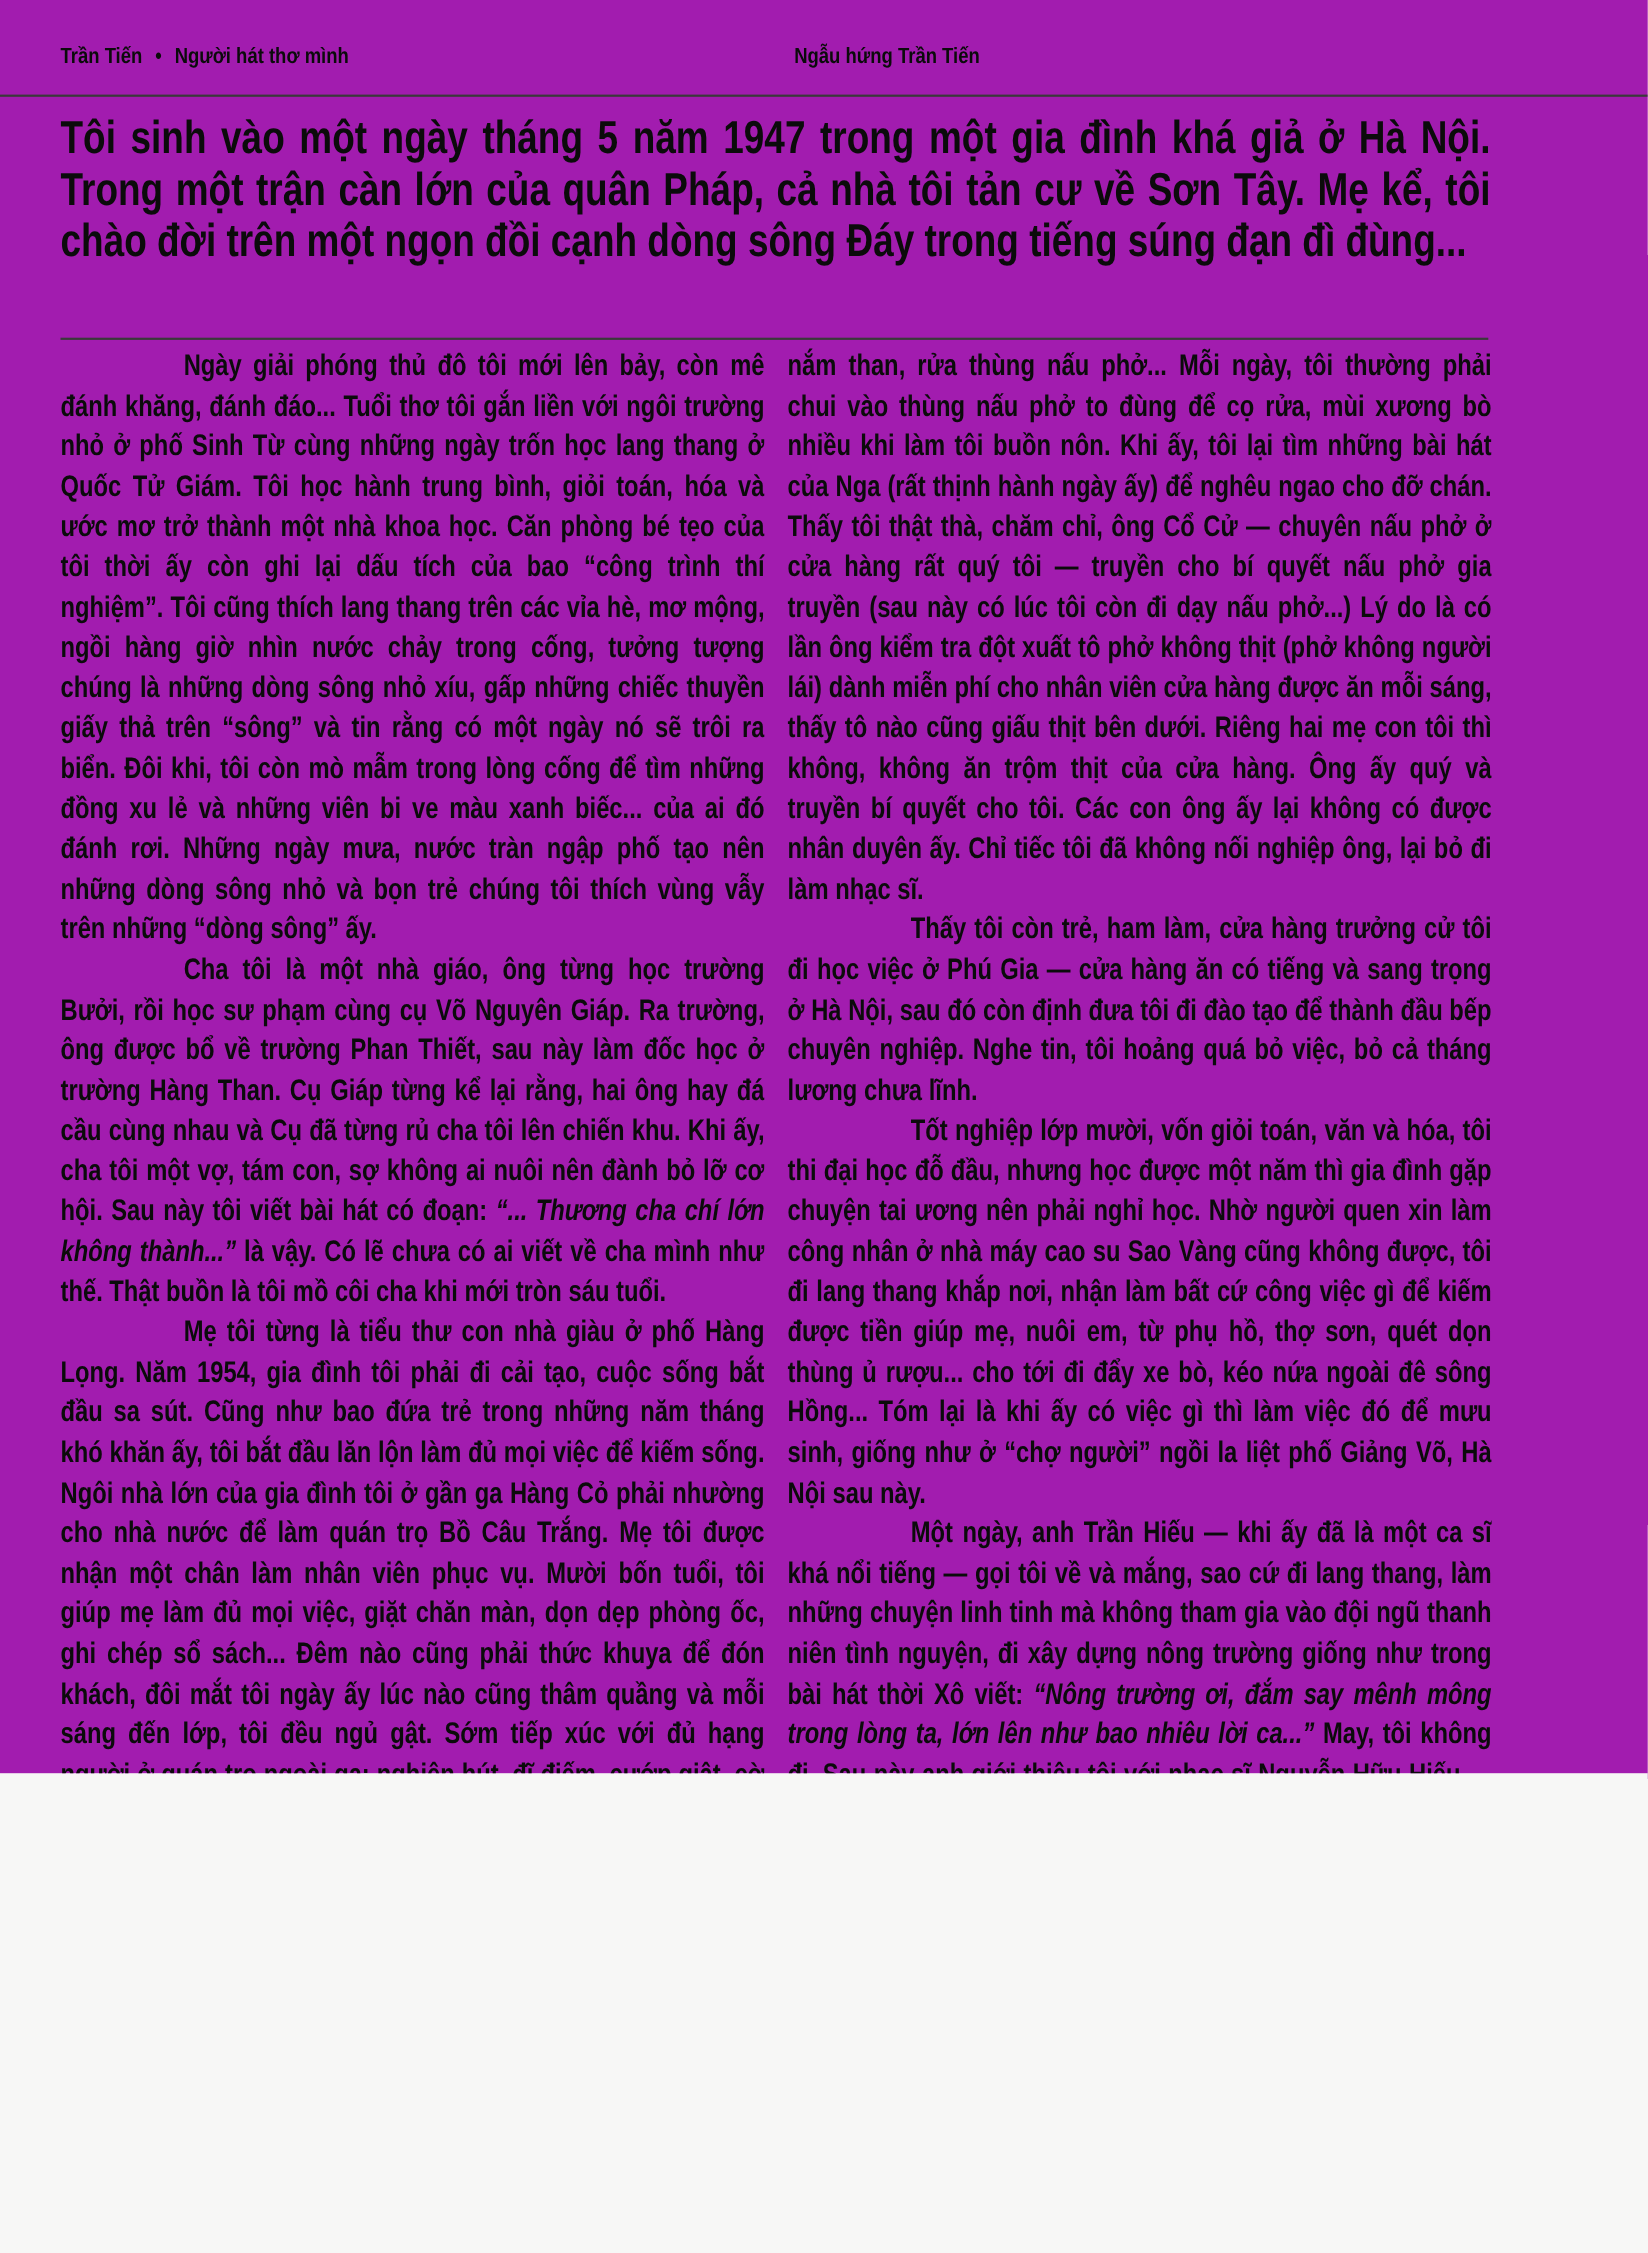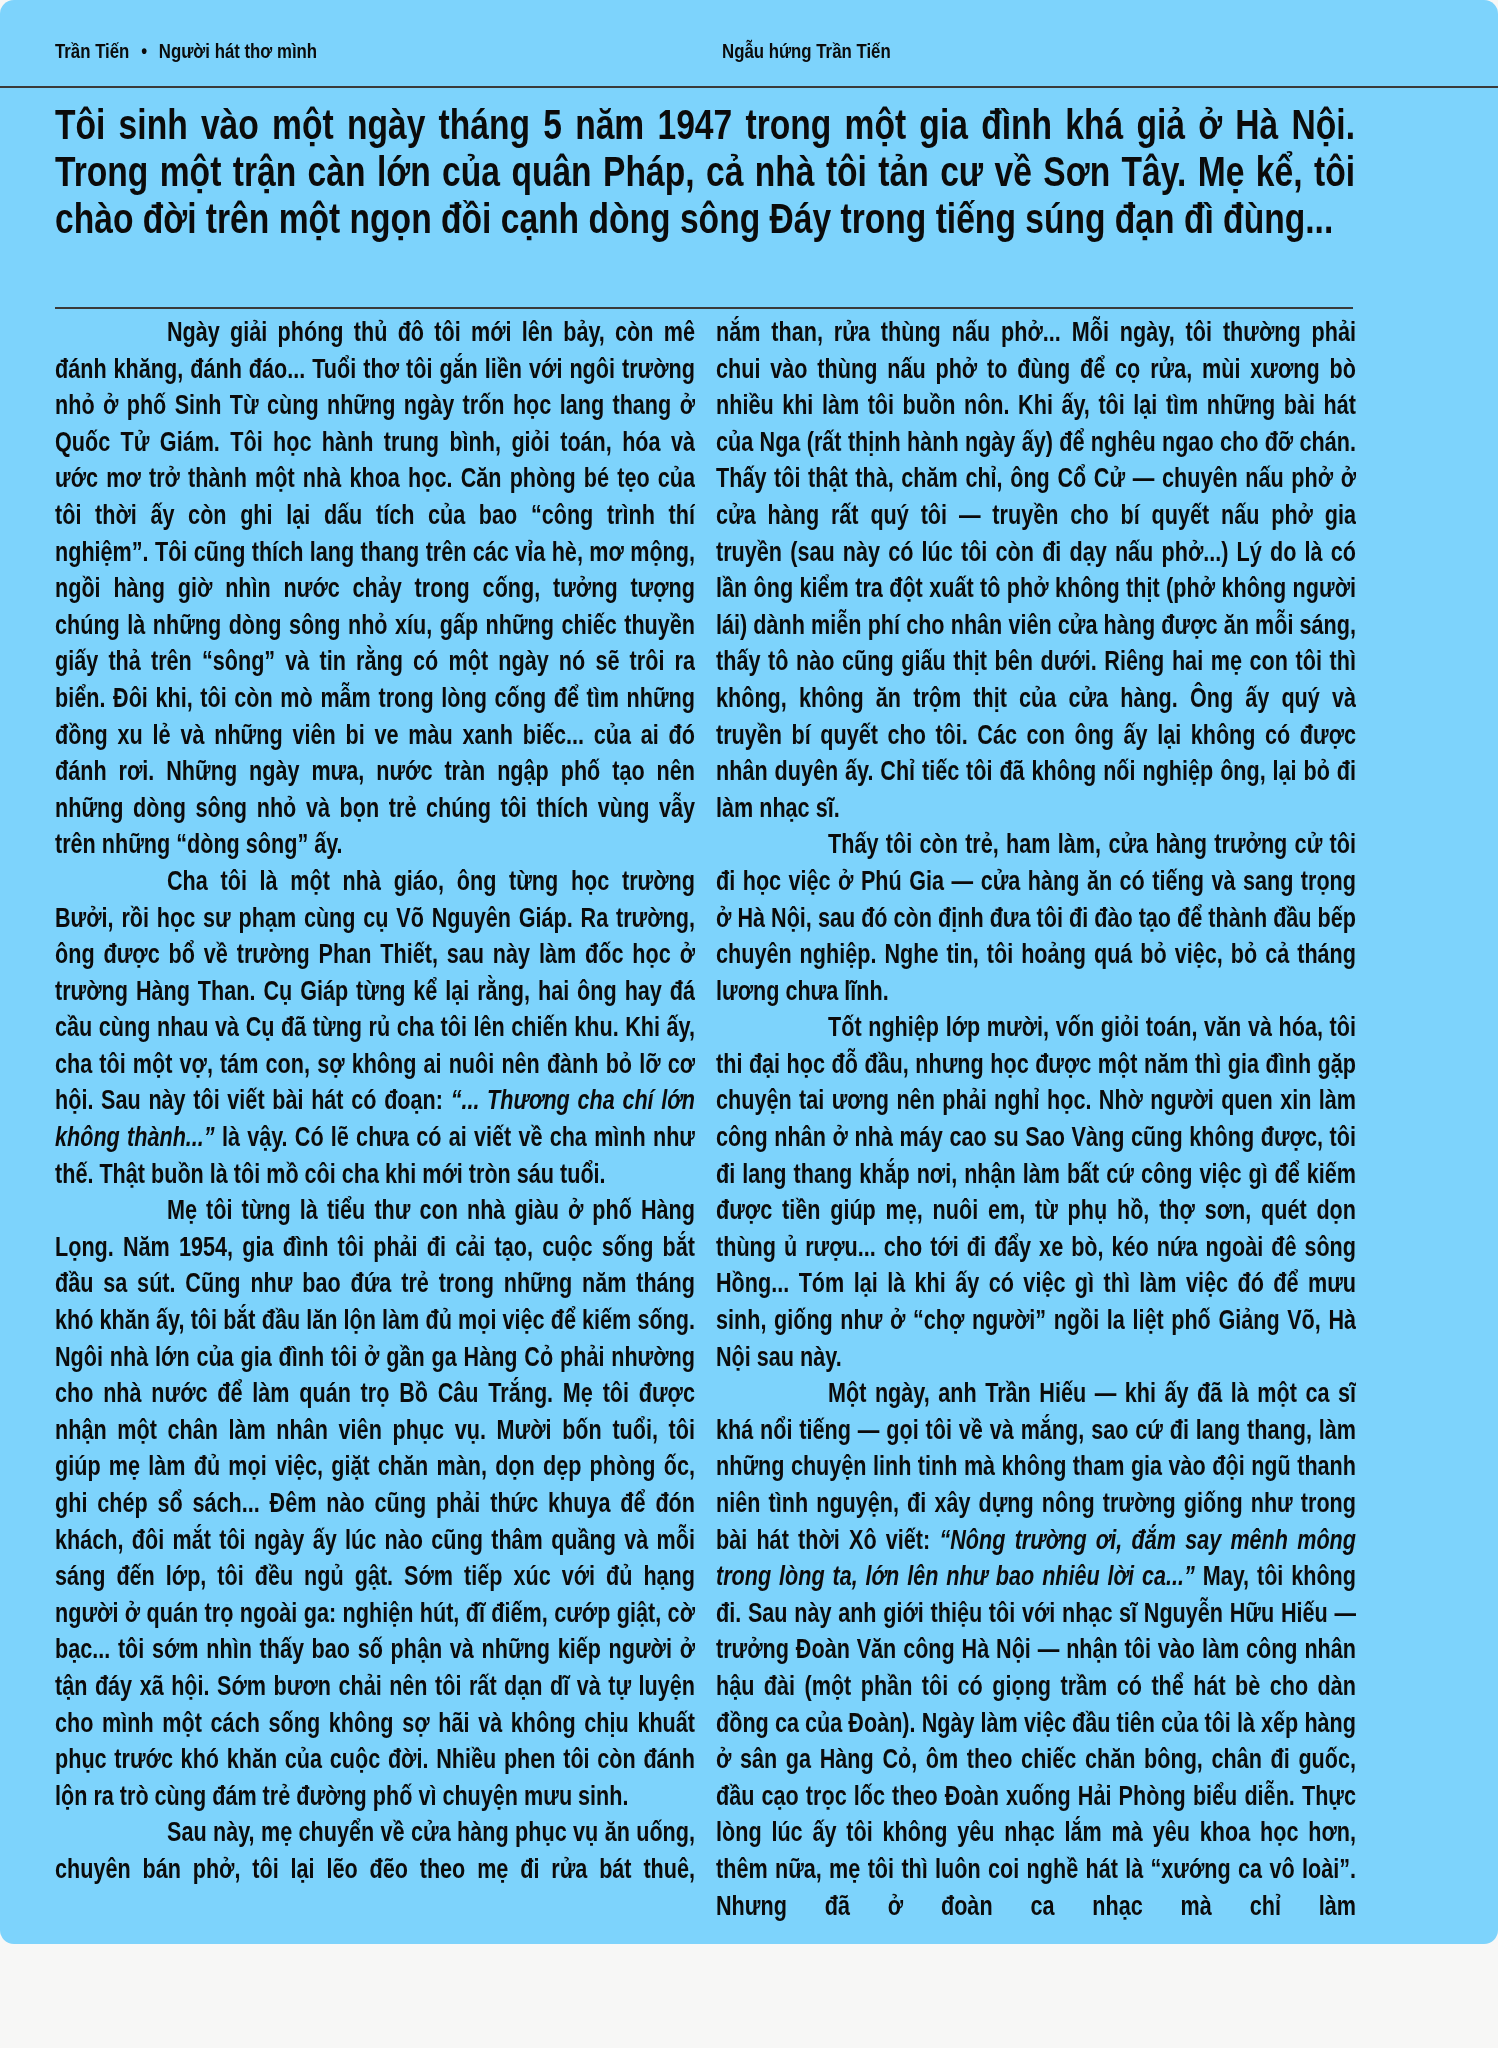--- a/index.html
+++ b/index.html
@@ -5,24 +5,23 @@
   html, body { margin: 0; padding: 0; }
   body {
     width: 1498px; height: 2048px;
     background: #f7f7f6;
     font-family: "Liberation Sans", "DejaVu Sans", sans-serif;
     color: #0b0b0b;
     -webkit-font-smoothing: antialiased;
   }
   .page {
     position: relative;
-    width: 1498px; height: 1944px;
-    background: #7dd3fc;
+    width: 1498px; height: 1612px;
+    background: #a21caf;
     overflow: hidden;
-    border-radius: 14px;
   }
   
   .runhead {
     position: absolute; top: 40px; left: 55px;
     display: flex; gap: 14px; align-items: baseline;
     font-size: 20px; font-weight: bold; letter-spacing: 0;
     transform: scaleX(0.84); transform-origin: 0 0;
     white-space: nowrap;
   }
   .runhead-right {

